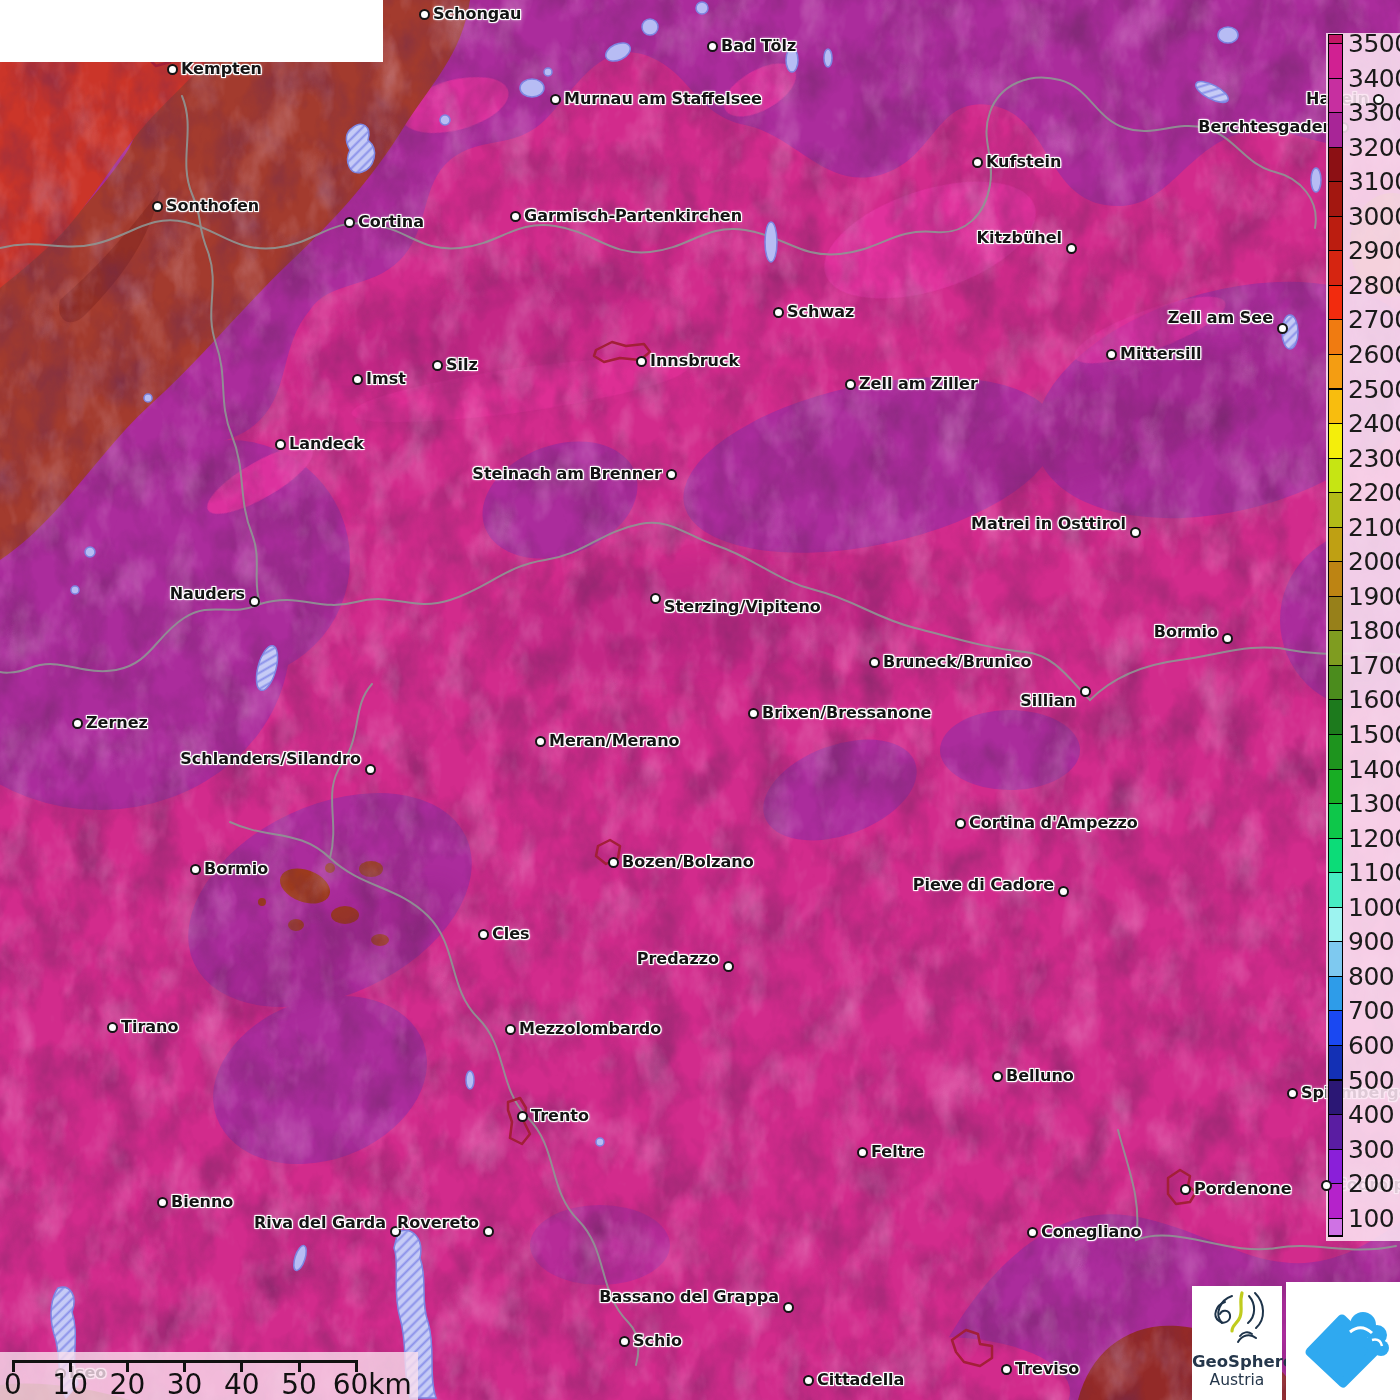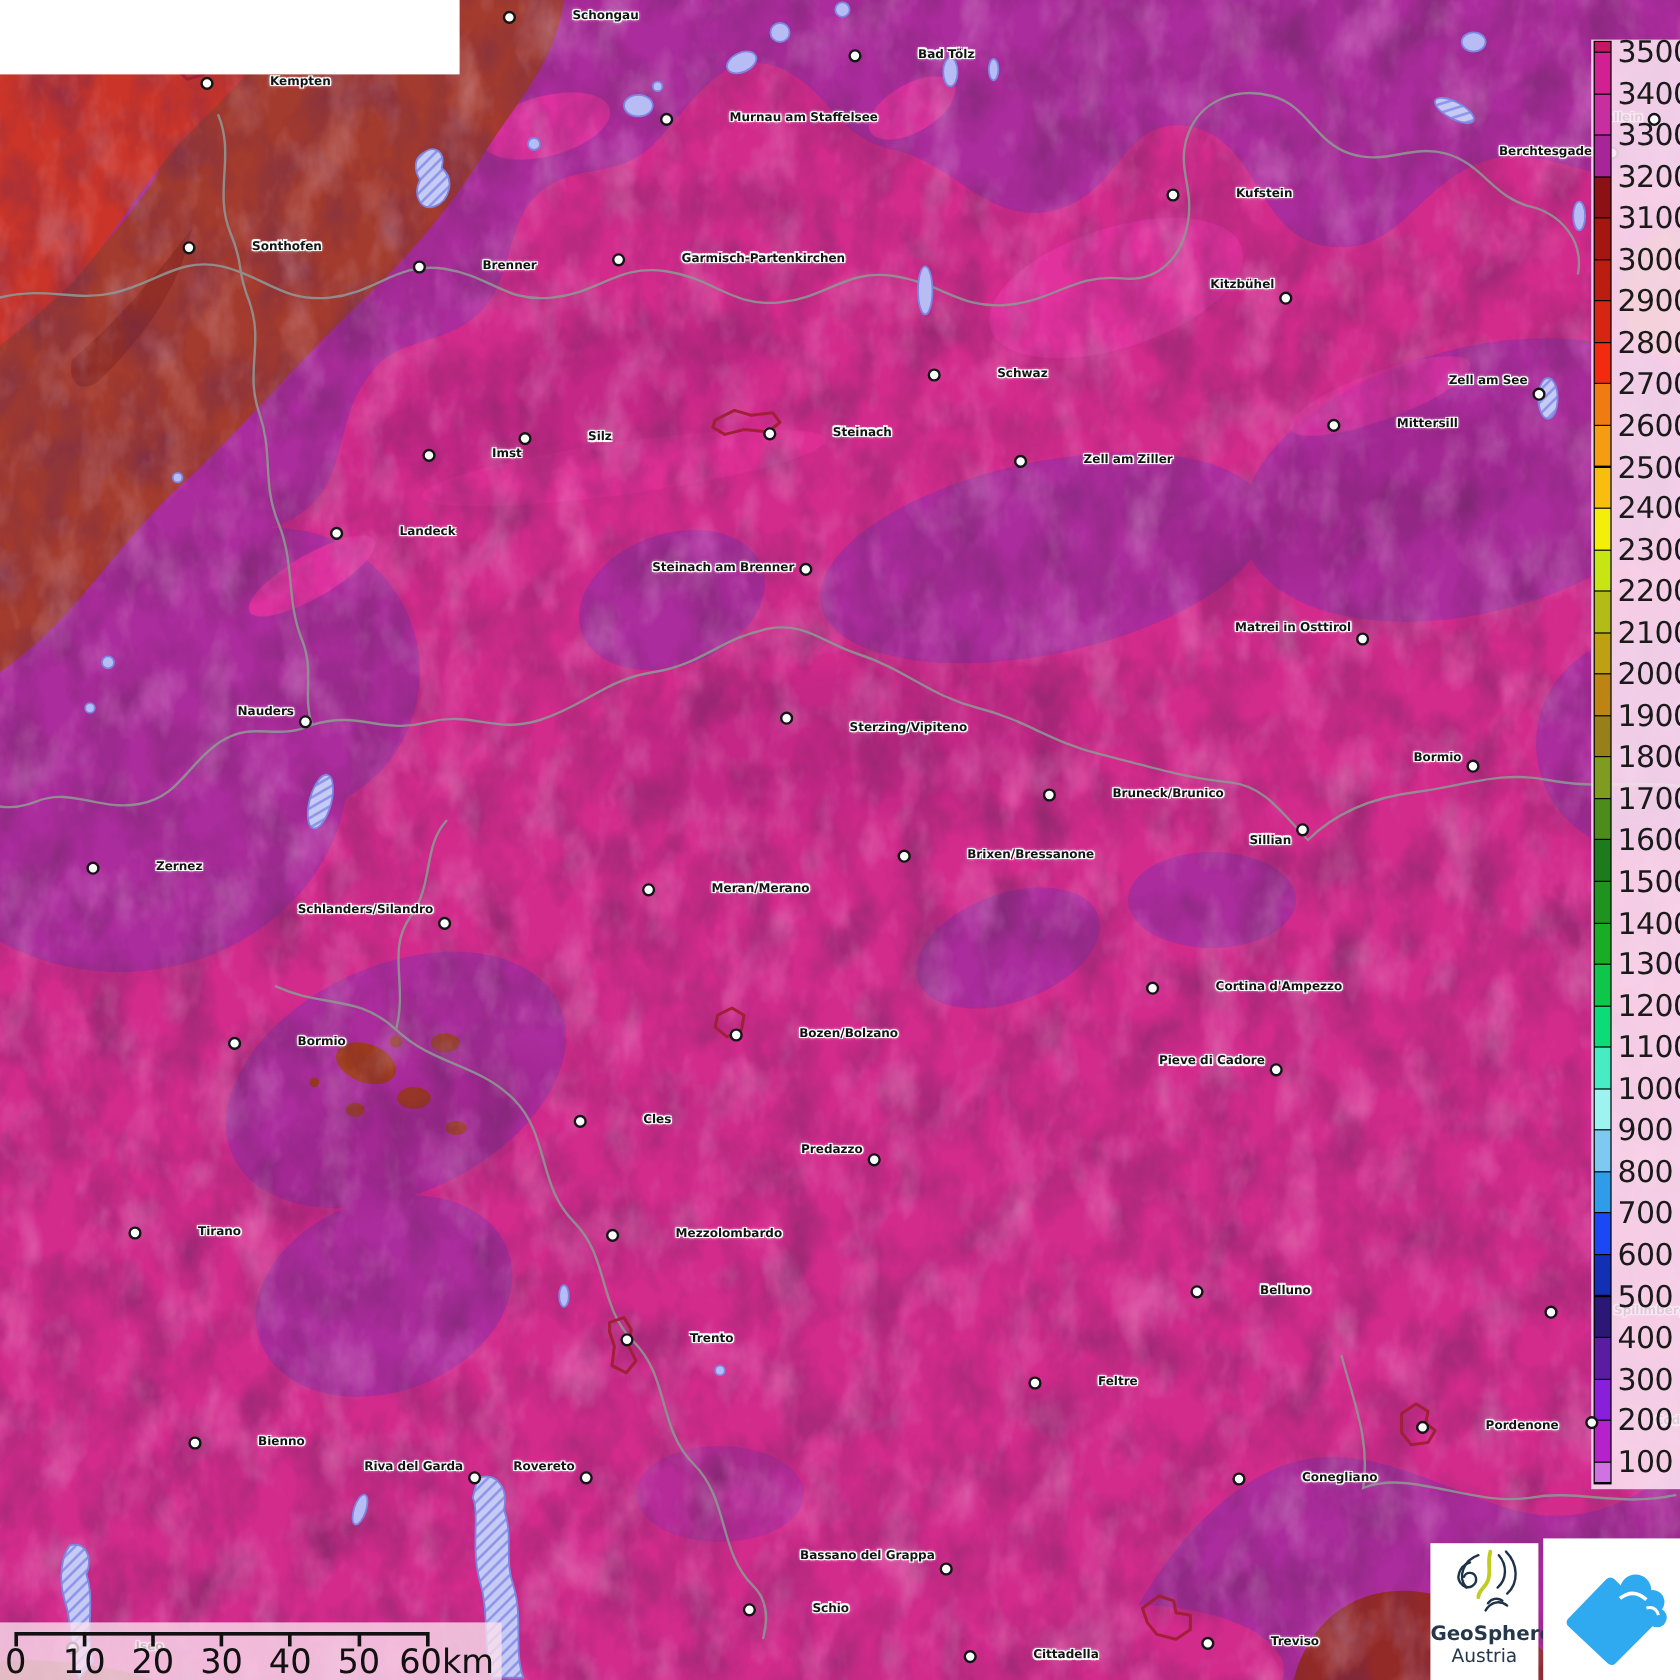--- a/index.html
+++ b/index.html
@@ -6,22 +6,22 @@
   .stage{position:relative;width:1400px;height:1400px;overflow:hidden;
          font-family:"DejaVu Sans","Liberation Sans",sans-serif;background:#d22b8c;}
   .stage svg.map{position:absolute;left:0;top:0;z-index:0;}
 
   
   #city-layer{position:absolute;left:0;top:0;width:100%;height:100%;z-index:2;}
   #city-top-layer{position:absolute;left:0;top:0;width:100%;height:100%;z-index:5;pointer-events:none;}
   .city{position:absolute;width:0;height:0;}
   .dot{position:absolute;left:-5.5px;top:-5.5px;width:11px;height:11px;box-sizing:border-box;
        border:2.5px solid #151515;background:#fff;border-radius:50%;}
-  .clabel{position:absolute;white-space:nowrap;font-weight:bold;font-size:10px;line-height:17px;color:#141414;
-       text-shadow:-1px -1px 0 #fff,1px -1px 0 #fff,-1px 1px 0 #fff,1px 1px 0 #fff,0 0 3px #fff,0 0 3px #fff;margin-left:44px;}
+  .clabel{position:absolute;white-space:nowrap;font-weight:bold;font-size:16px;line-height:17px;color:#141414;
+       text-shadow:-1px -1px 0 #fff,1px -1px 0 #fff,-1px 1px 0 #fff,1px 1px 0 #fff,0 0 3px #fff,0 0 3px #fff;}
   .ar{left:9px;} .al{right:9px;}
 
   
   #cb-panel{position:absolute;z-index:3;background:rgba(252,228,243,0.88);}
   #colorbar{position:absolute;z-index:4;background:#000;}
   #colorbar .seg{position:absolute;left:1px;}
   #cb-labels{position:absolute;left:0;top:0;width:100%;height:100%;z-index:4;pointer-events:none;}
   #cb-labels span{position:absolute;transform:translateY(-52%);font-size:25px;color:#1a1a1a;letter-spacing:-0.5px;}
 
   
@@ -223,21 +223,21 @@
       <div class="city" style="left: 157px; top: 206px;">
         <span class="dot"></span>
         <span class="clabel ar" style="top: -9px;">Sonthofen</span>
       </div>
       <div class="city" style="left: 515px; top: 216px;">
         <span class="dot"></span>
         <span class="clabel ar" style="top: -9px;">Garmisch-Partenkirchen</span>
       </div>
       <div class="city" style="left: 349px; top: 222px;">
         <span class="dot"></span>
-        <span class="clabel ar" style="top: -9px;">Brenner</span>
+        <span class="clabel ar" style="top: -9px;">Cortina</span>
       </div>
       <div class="city" style="left: 1071px; top: 248px;">
         <span class="dot"></span>
         <span class="clabel al" style="top: -19px;">Kitzbühel</span>
       </div>
       <div class="city" style="left: 778px; top: 312px;">
         <span class="dot"></span>
         <span class="clabel ar" style="top: -9px;">Schwaz</span>
       </div>
       <div class="city" style="left: 1282px; top: 328px;">
@@ -247,21 +247,21 @@
       <div class="city" style="left: 1111px; top: 354px;">
         <span class="dot"></span>
         <span class="clabel ar" style="top: -9px;">Mittersill</span>
       </div>
       <div class="city" style="left: 437px; top: 365px;">
         <span class="dot"></span>
         <span class="clabel ar" style="top: -9px;">Silz</span>
       </div>
       <div class="city" style="left: 641px; top: 361px;">
         <span class="dot"></span>
-        <span class="clabel ar" style="top: -9px;">Steinach</span>
+        <span class="clabel ar" style="top: -9px;">Innsbruck</span>
       </div>
       <div class="city" style="left: 357px; top: 379px;">
         <span class="dot"></span>
         <span class="clabel ar" style="top: -9px;">Imst</span>
       </div>
       <div class="city" style="left: 850px; top: 384px;">
         <span class="dot"></span>
         <span class="clabel ar" style="top: -9px;">Zell am Ziller</span>
       </div>
       <div class="city" style="left: 280px; top: 444px;">

